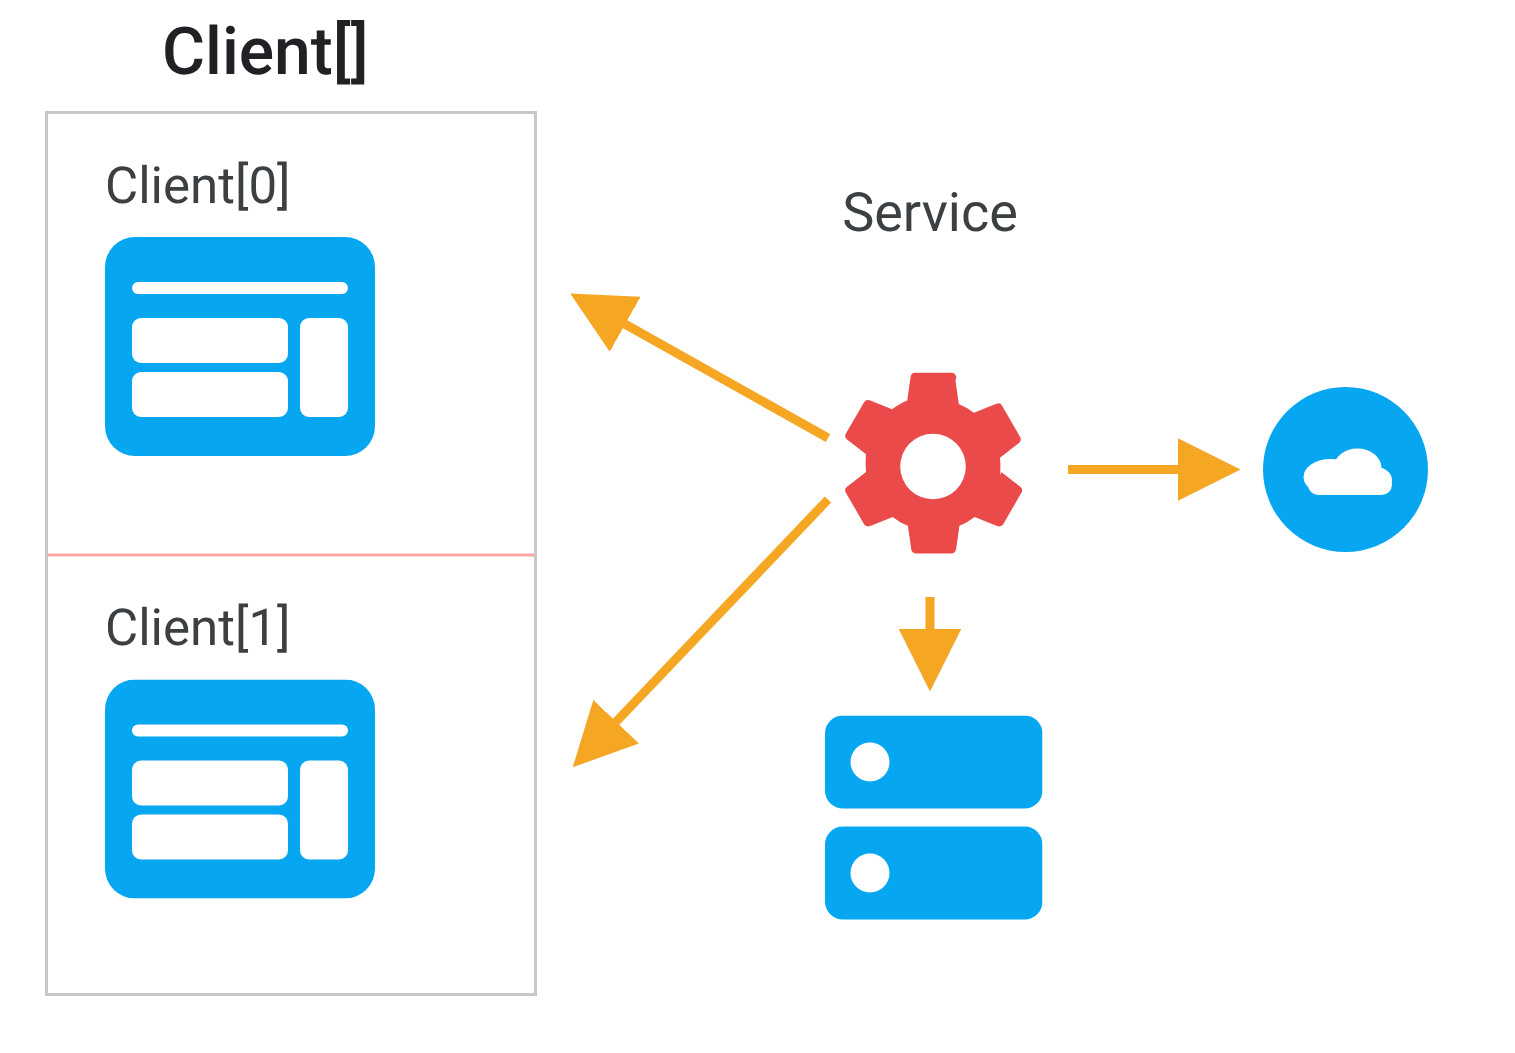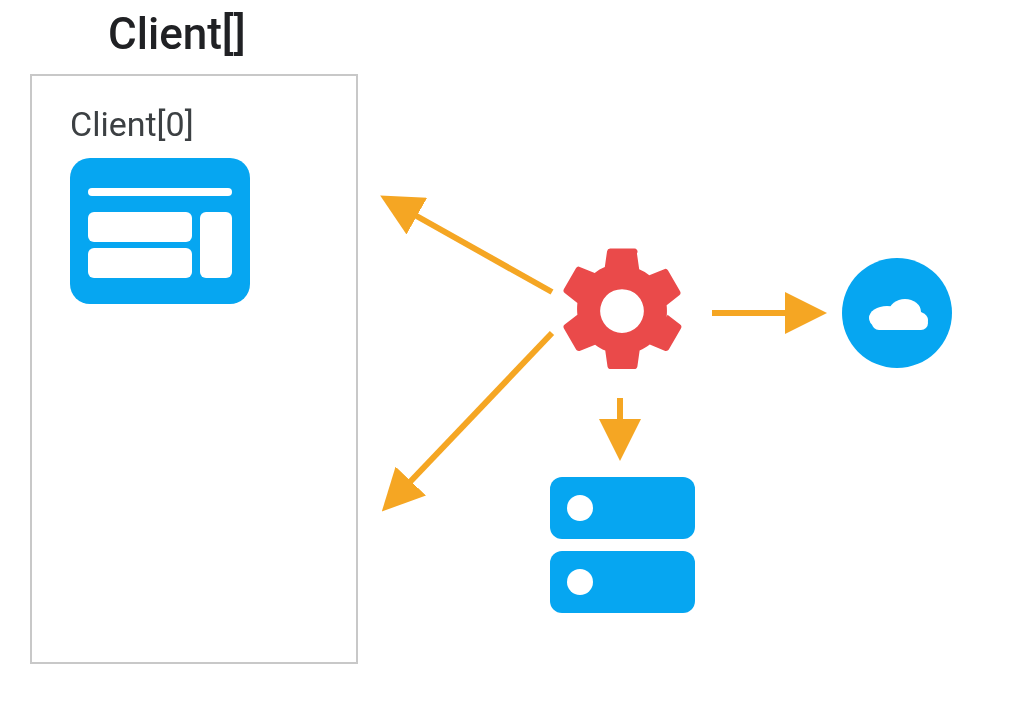--- a/index.html
+++ b/index.html
@@ -67,24 +67,37 @@
         <svg width="180" height="146" viewBox="0 0 180 146">
           <rect x="0" y="0" width="180" height="146" rx="20" ry="20" fill="#06a6f1"></rect>
           <rect x="18" y="30" width="144" height="8" rx="4" fill="#ffffff"></rect>
           <rect x="18" y="54" width="104" height="30" rx="6" fill="#ffffff"></rect>
           <rect x="18" y="90" width="104" height="30" rx="6" fill="#ffffff"></rect>
           <rect x="130" y="54" width="32" height="66" rx="6" fill="#ffffff"></rect>
         </svg>
       </div>
     </div>
 
+    <div class="client-cell" style="height:293px;">
+      <div class="label">Client[1]</div>
+      <div style="margin-top:14px;">
+        <svg width="180" height="146" viewBox="0 0 180 146">
+          <rect x="0" y="0" width="180" height="146" rx="20" ry="20" fill="#06a6f1"></rect>
+          <rect x="18" y="30" width="144" height="8" rx="4" fill="#ffffff"></rect>
+          <rect x="18" y="54" width="104" height="30" rx="6" fill="#ffffff"></rect>
+          <rect x="18" y="90" width="104" height="30" rx="6" fill="#ffffff"></rect>
+          <rect x="130" y="54" width="32" height="66" rx="6" fill="#ffffff"></rect>
+        </svg>
+      </div>
+    </div>
 
   </div>
 
   <div class="abs sw-label" style="left:520px; top:120px; width:200px;">
+    <div>Service</div>
   </div>
 
   <div class="abs" style="left:547px; top:236px;">
     <svg width="150" height="150" viewBox="0 0 24 24">
       <path fill="#ea4a4a" d="M19.14 12.94a7.49 7.49 0 0 0 .05-.94 7.49 7.49 0 0 0-.05-.94l2.03-1.58a.5.5 0 0 0 .12-.64l-1.92-3.32a.5.5 0 0 0-.61-.22l-2.39.96a7.03 7.03 0 0 0-1.62-.94l-.36-2.54A.5.5 0 0 0 13.9 2h-3.8a.5.5 0 0 0-.49.42l-.36 2.54c-.58.24-1.12.55-1.62.94l-2.39-.96a.5.5 0 0 0-.61.22L2.71 8.48a.5.5 0 0 0 .12.64l2.03 1.58c-.03.31-.05.63-.05.94s.02.63.05.94l-2.03 1.58a.5.5 0 0 0-.12.64l1.92 3.32c.14.24.43.34.68.22l2.39-.96c.5.39 1.04.7 1.62.94l.36 2.54c.04.24.25.42.49.42h3.8c.24 0 .45-.18.49-.42l.36-2.54c.58-.24 1.12-.55 1.62-.94l2.39.96c.25.12.54.02.68-.22l1.92-3.32a.5.5 0 0 0-.12-.64l-2.03-1.58zM12 15.5A3.5 3.5 0 1 1 12 8.5a3.5 3.5 0 0 1 0 7z"></path>
     </svg>
   </div>
 
   <div class="abs" style="left:842px; top:258px;">
     <svg width="110" height="110" viewBox="0 0 110 110">

